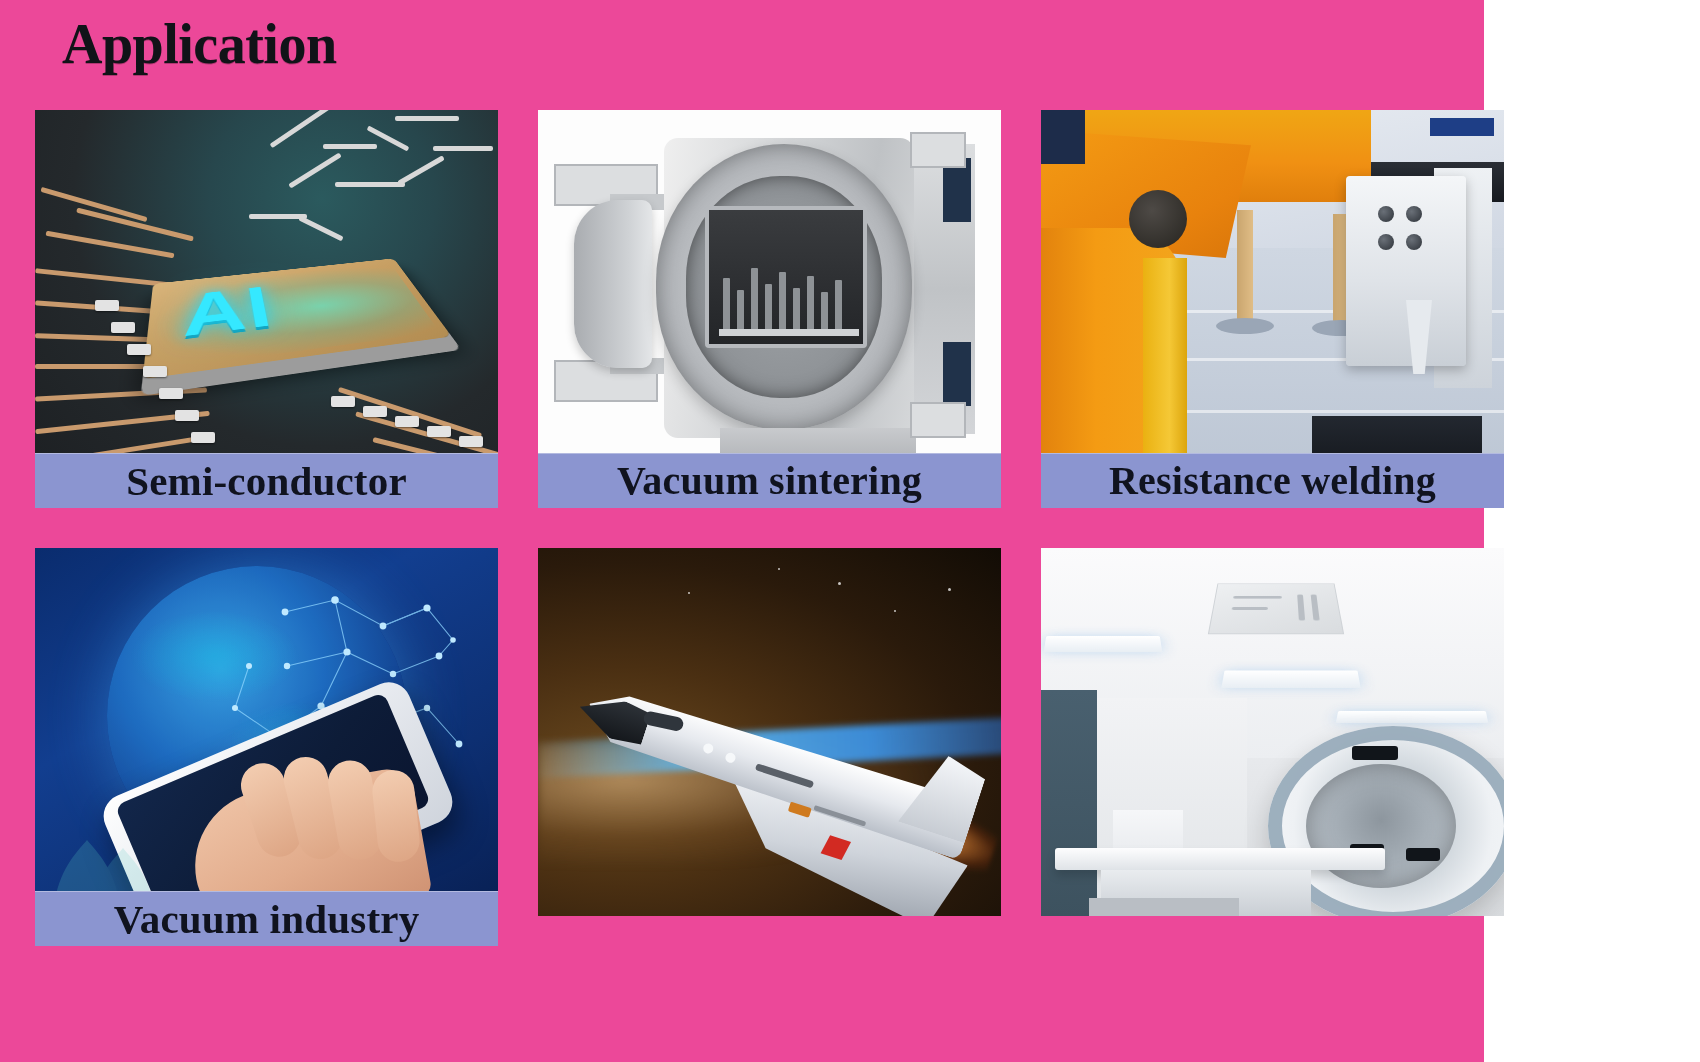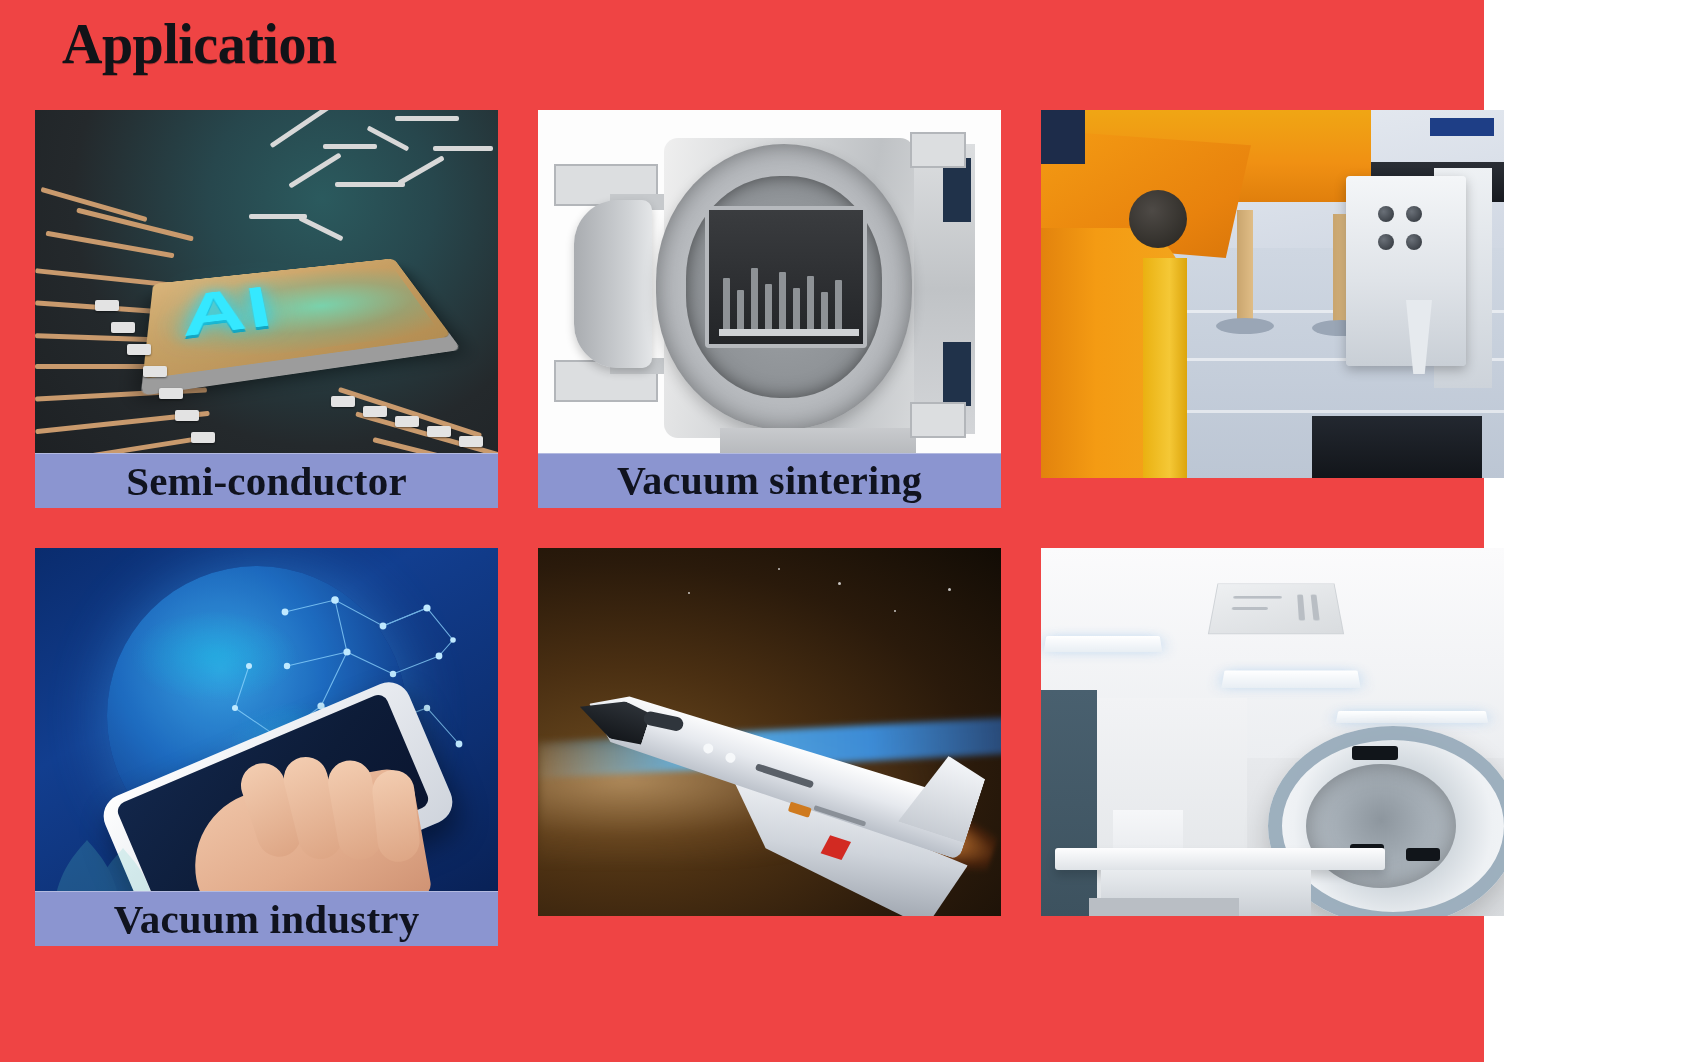--- a/index.html
+++ b/index.html
@@ -3,21 +3,21 @@
 <meta charset="utf-8">
 <style>
   * { box-sizing: border-box; margin: 0; padding: 0; }
   html, body {
     width: 1700px; height: 1062px;
     background: #ffffff;
     font-family: "Liberation Serif", serif;
     overflow: hidden;
   }
 
-  .page { position: relative; width: 1484px; height: 1062px; background: #ef4444; }
+  .page { position: relative; width: 1484px; height: 1062px; background: #ec4899; }
 
   .page-title {
     position: absolute;
     left: 62px; top: 12px;
     font-family: "Liberation Serif", serif;
     font-weight: bold;
     font-size: 56px;
     letter-spacing: -0.5px;
     color: #111318;
     text-shadow: 0 1px 0 rgba(0,0,0,0.25);
@@ -465,20 +465,23 @@
           <div class="gun2"></div>
           <div class="gun"></div>
           <div class="bolt" style="right:110px;top:96px;"></div>
           <div class="bolt" style="right:82px;top:96px;"></div>
           <div class="bolt" style="right:110px;top:124px;"></div>
           <div class="bolt" style="right:82px;top:124px;"></div>
           <div class="tip"></div>
           <div class="darkbox"></div>
           <div style="position:absolute;left:0;top:0;width:44px;height:54px;background:#1d2c4a;"></div>
         </div>
+      </div>
+      <div class="caption">
+        <span class="caption-text">Resistance welding</span>
       </div>
     </div>
 
     <div class="card c4">
       <div class="thumb">
         <div class="coat noop">
           <div class="globe"></div>
           <svg class="constell" width="463" height="368" viewBox="0 0 463 368">
             <g stroke="#8fd6ff" stroke-width="1.1" fill="none" opacity="0.75">
               <path d="M250,64 L300,52 L348,78 L392,60"></path>

